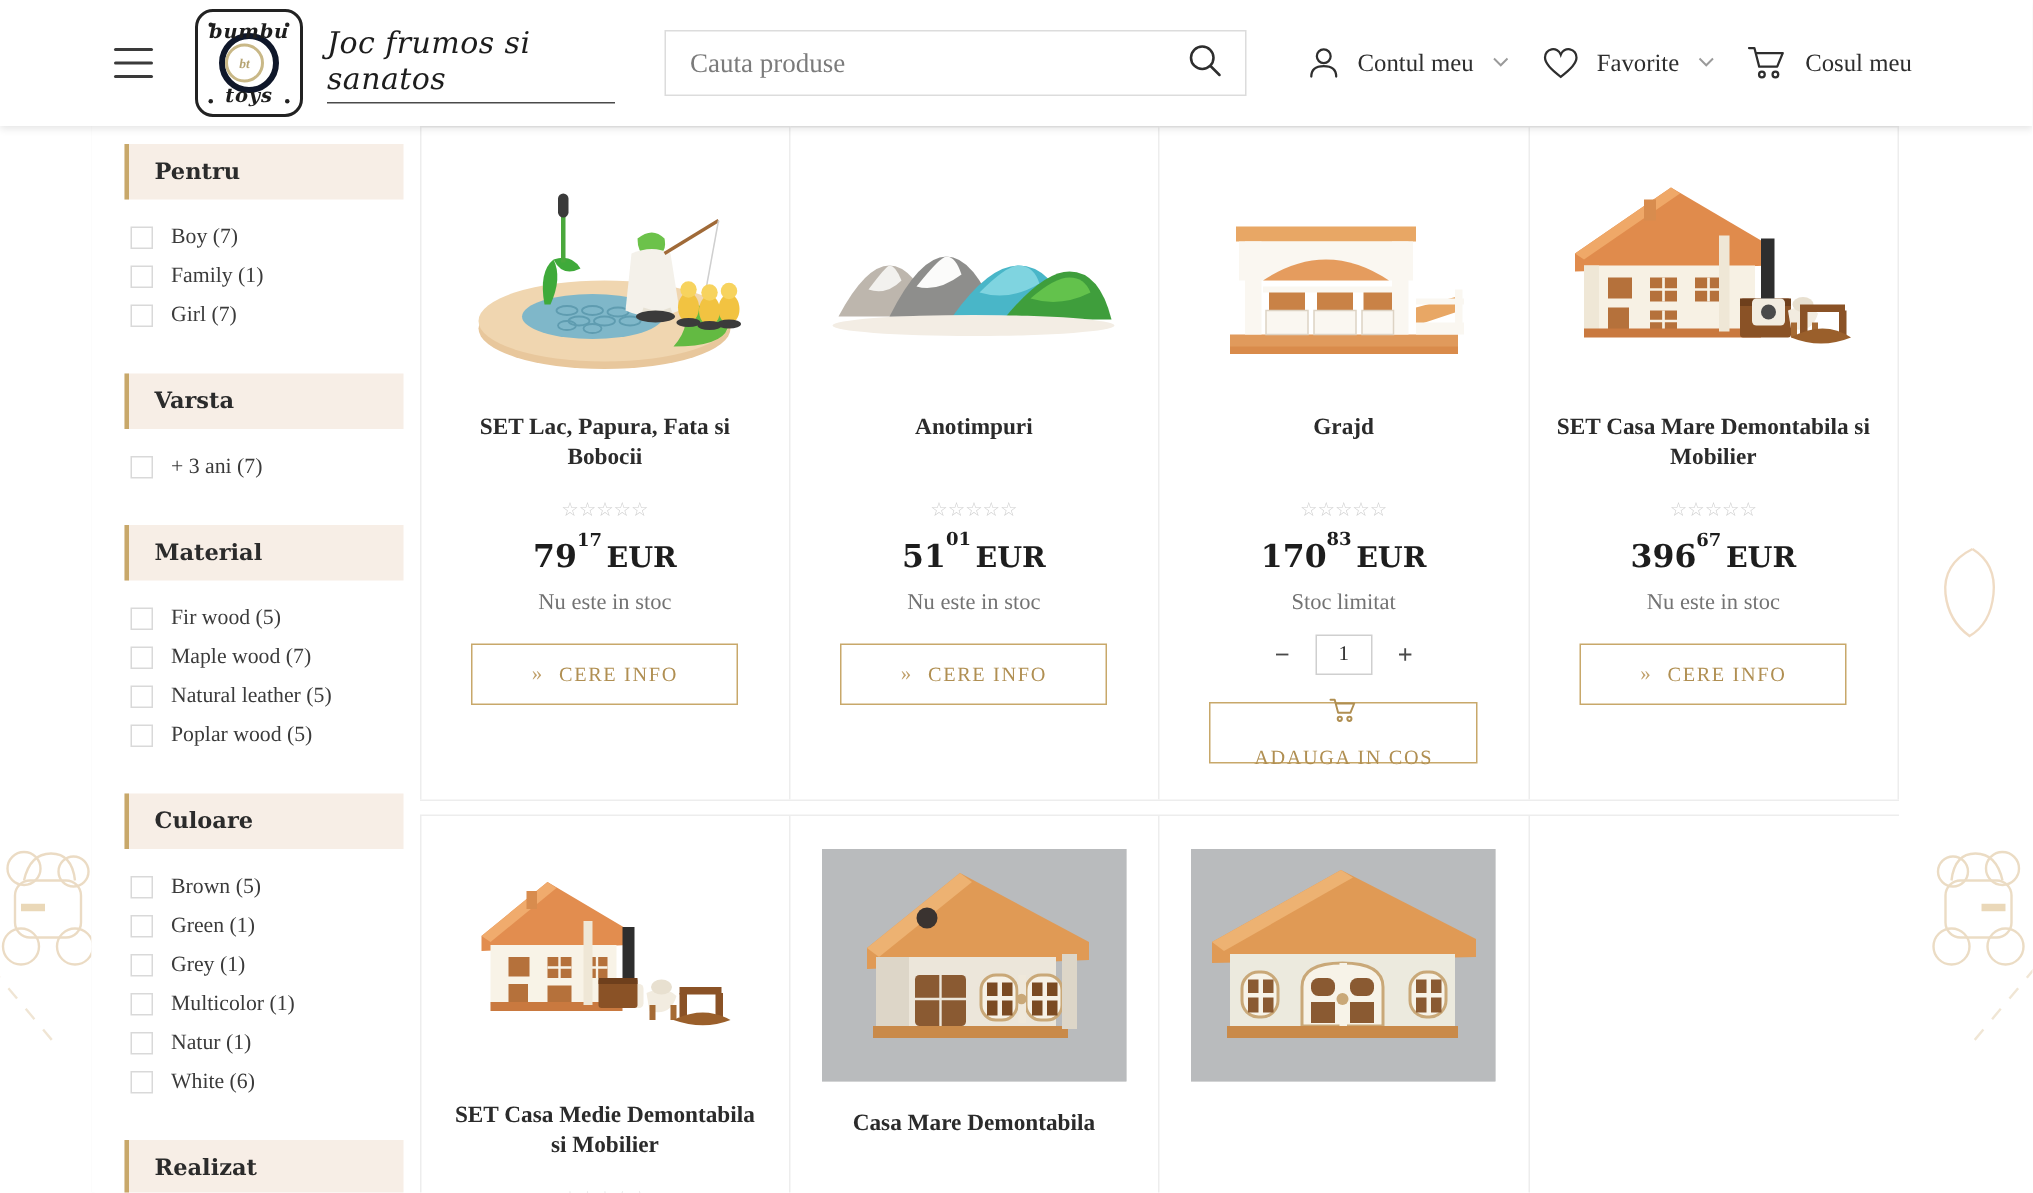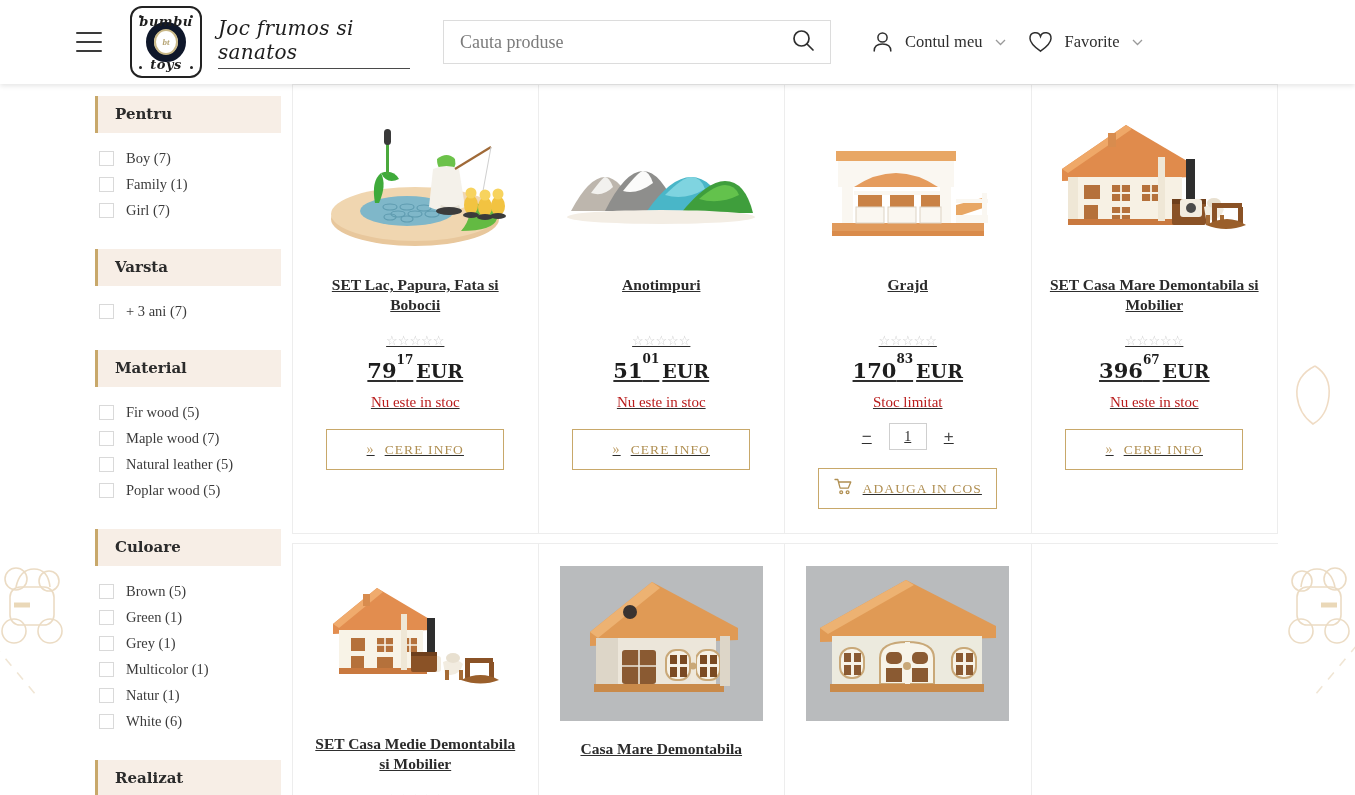--- a/index.html
+++ b/index.html
@@ -37,21 +37,21 @@
   }
   .logo-box .corner { position: absolute; width: 3px; height: 3px; background: #222; border-radius: 50%; }
   .logo-box .c1 { left: 7px; top: 7px; } .logo-box .c2 { right: 7px; top: 7px; }
   .logo-box .c3 { left: 7px; bottom: 7px; } .logo-box .c4 { right: 7px; bottom: 7px; }
   .logo-word-top, .logo-word-bot {
     position: absolute; left: 0; right: 0; text-align: center;
     font-family: "DejaVu Serif", serif; font-style: italic; font-weight: bold;
     font-size: 13px; color: #1d1d1d; letter-spacing: .5px;
   }
   .logo-word-top { top: 6px; } .logo-word-bot { bottom: 4px; }
-  .logo-rings { width: 40px; height: 40px; border-radius: 50%; border: 8px solid #0f172a;
+  .logo-rings { width: 40px; height: 40px; border-radius: 50%; border: 4px solid #0f172a;
                 display: flex; align-items: center; justify-content: flex-start; }
   .logo-rings-in { width: 26px; height: 26px; border-radius: 50%; border: 2px solid #c9b887;
                    display: flex; align-items: center; justify-content: center;
                    font-size: 9px; color: #b6a473; font-style: italic; font-weight: bold; }
 
   .tagline { margin-left: 16px; }
   .tagline-script {
     font-family: "DejaVu Serif", serif; font-style: italic; font-size: 20px;
     color: #1d1d1d; letter-spacing: .3px; padding-bottom: 4px;
     border-bottom: 1px solid #4a4a4a; display: inline-block; width: 192px;
@@ -73,21 +73,21 @@
   .search-btn { width: 54px; height: 100%; background: transparent; border: 0; cursor: pointer;
                 display: flex; align-items: center; justify-content: center; }
 
   .nav { display: flex; align-items: center; margin-left: 40px; gap: 0; }
   .nav-item { display: flex; align-items: center; cursor: pointer; margin-right: 22px; }
   .nav-item .ni-icon { margin-right: 11px; display: flex; align-items: center; }
   .nav-item .ni-label { font-size: 16.5px; color: #2e2e2e; font-family: "Liberation Serif", serif; }
   .nav-item .ni-caret { margin-left: 13px; color: #9a9a9a; font-size: 11px; }
 
   
-  .content { position: absolute; top: 84px; left: 12px; width: 1089px; height: 711px; z-index: 10; }
+  .content { position: absolute; top: 84px; left: 0; width: 1089px; height: 711px; z-index: 10; }
   .shell { position: absolute; left: 61px; top: 0; width: 1205px; height: 711px;
            background: #ffffff; }
   .shell-edge { position: absolute; left: 61px; top: 0; width: 2px; height: 711px; background: #f2f2f2; }
 
   
   .sidebar { position: absolute; left: 22px; top: 12px; width: 186px; }
   .filter-head {
     background: #f7eee6; position: relative; padding: 9px 0 10px 20px; margin-bottom: 12px;
     font-family: "DejaVu Serif", serif; font-weight: bold; font-size: 15px; color: #2b2b2b;
   }
@@ -95,21 +95,21 @@
   .filter-opts { margin: 0 0 26px 4px; }
   .filter-opt { display: flex; align-items: center; height: 26px; cursor: pointer; }
   .cbx { width: 15px; height: 15px; border: 1px solid #d9d9d9; background: #fff; margin-right: 12px; flex: none; }
   .opt-label { font-family: "Liberation Serif", serif; font-size: 14.5px; color: #3b3b3b; }
 
   
   .grid { position: absolute; left: 219px; top: 0; width: 986px; }
   .grid-row { display: flex; }
   .cell {
     width: 246.5px; padding: 22px 18px 24px; position: relative;
-    border-right: 1px solid #ededed; display: flex; flex-direction: column; align-items: center; text-decoration: underline;
+    border-right: 1px solid #ededed; display: flex; flex-direction: column; align-items: center;
   }
   .cell.empty { border-right: none; }
   .grid-row:first-child .cell { border-top: 1px solid #ededed; }
   .grid-row + .grid-row { border-top: 1px solid #ededed; margin-top: 9px; }
   .cell:first-child { border-left: 1px solid #ededed; }
   .grid-row:first-child { border-bottom: 1px solid #ededed; }
 
   .thumb { width: 200px; height: 150px; display: flex; align-items: center; justify-content: center; }
   .thumb svg { display: block; }
   .thumb.photo { background: #b9bbbd; width: 203px; height: 155px; }
@@ -117,34 +117,34 @@
   .p-title {
     margin-top: 18px; text-align: center; font-family: "Liberation Serif", serif;
     font-size: 15.5px; font-weight: bold; color: #2b2b2b; line-height: 1.3; min-height: 40px;
   }
   .stars { margin-top: 18px; letter-spacing: 0px; color: #cfcfcf; font-size: 13px;
            font-family: "DejaVu Sans", sans-serif; }
   .price { margin-top: 10px; font-family: "DejaVu Serif", serif; font-weight: bold;
            font-size: 21px; color: #1d1d1d; }
   .price sup { font-size: 12px; top: -.55em; position: relative; }
   .price .cur { font-size: 19px; margin-left: 3px; }
-  .stock { margin-top: 11px; font-family: "Liberation Serif", serif; font-size: 15px; color: #b91c1c; }
+  .stock { margin-top: 11px; font-family: "Liberation Serif", serif; font-size: 15px; color: #737373; }
 
   .qty { margin-top: 12px; display: flex; align-items: center; gap: 12px; }
   .qty-btn { width: 20px; height: 24px; border: 0; background: transparent; cursor: pointer;
              font-size: 17px; color: #4a4a4a; line-height: 1; font-family: "Liberation Sans", sans-serif; }
   .qty-val { width: 38px; height: 27px; border: 1px solid #cfcfcf; background: #fff; text-align: center;
              font-family: "Liberation Serif", serif; font-size: 14px; color: #2b2b2b; line-height: 25px; }
 
   .cta {
     margin-top: 18px; width: 178px; height: 41px; border: 1px solid #c8a86a; background: #fff;
     display: flex; align-items: center; justify-content: center; gap: 10px; cursor: pointer;
     font-family: "Liberation Serif", serif; font-size: 13.5px; letter-spacing: 1.1px; color: #b08f52;
   }
-  .cta.cart { width: 179px; }
+  .cta.cart { width: 179px; flex-direction: column; }
   .cta .chev { font-size: 14px; color: #c0a06a; }
   .cta-label { white-space: nowrap; }
 </style>
 </head>
 <body>
 
 <div class="page-bg">
   <div class="wm wm-left">
     <svg width="80" height="150" viewBox="0 0 80 150">
       <g fill="none" stroke="#d8b98a" stroke-width="1.6">
@@ -240,20 +240,30 @@
           <path d="M12.5 20.2 C4 14 2 10.4 2 7.4 A5.4 5.4 0 0 1 12.5 5.4 A5.4 5.4 0 0 1 23 7.4 C23 10.4 21 14 12.5 20.2 Z"></path>
         </svg>
       </span>
       <span class="ni-label">Favorite</span>
       <span class="ni-caret">
         <svg width="11" height="7" viewBox="0 0 11 7" fill="none" stroke="#9a9a9a" stroke-width="1.3">
             <path d="M1 1 L5.5 5.5 L10 1"></path>
           </svg>
       </span>
     </div>
+    <div class="nav-item">
+      <span class="ni-icon">
+        <svg width="27" height="24" viewBox="0 0 27 24" fill="none" stroke="#2e2e2e" stroke-width="1.5">
+          <path d="M1 2 h3.6 l3.2 12.4 h12 L23.5 5.4 H6.2" stroke-linecap="round" stroke-linejoin="round"></path>
+          <circle cx="9.6" cy="19.6" r="1.9"></circle>
+            <circle cx="18.6" cy="19.6" r="1.9"></circle>
+        </svg>
+      </span>
+      <span class="ni-label">Cosul meu</span>
+    </div>
   </div>
 </div>
 
 <div class="content">
   <div class="shell-edge"></div>
   <div class="shell">
 
     <div class="sidebar">
 
       <div>

